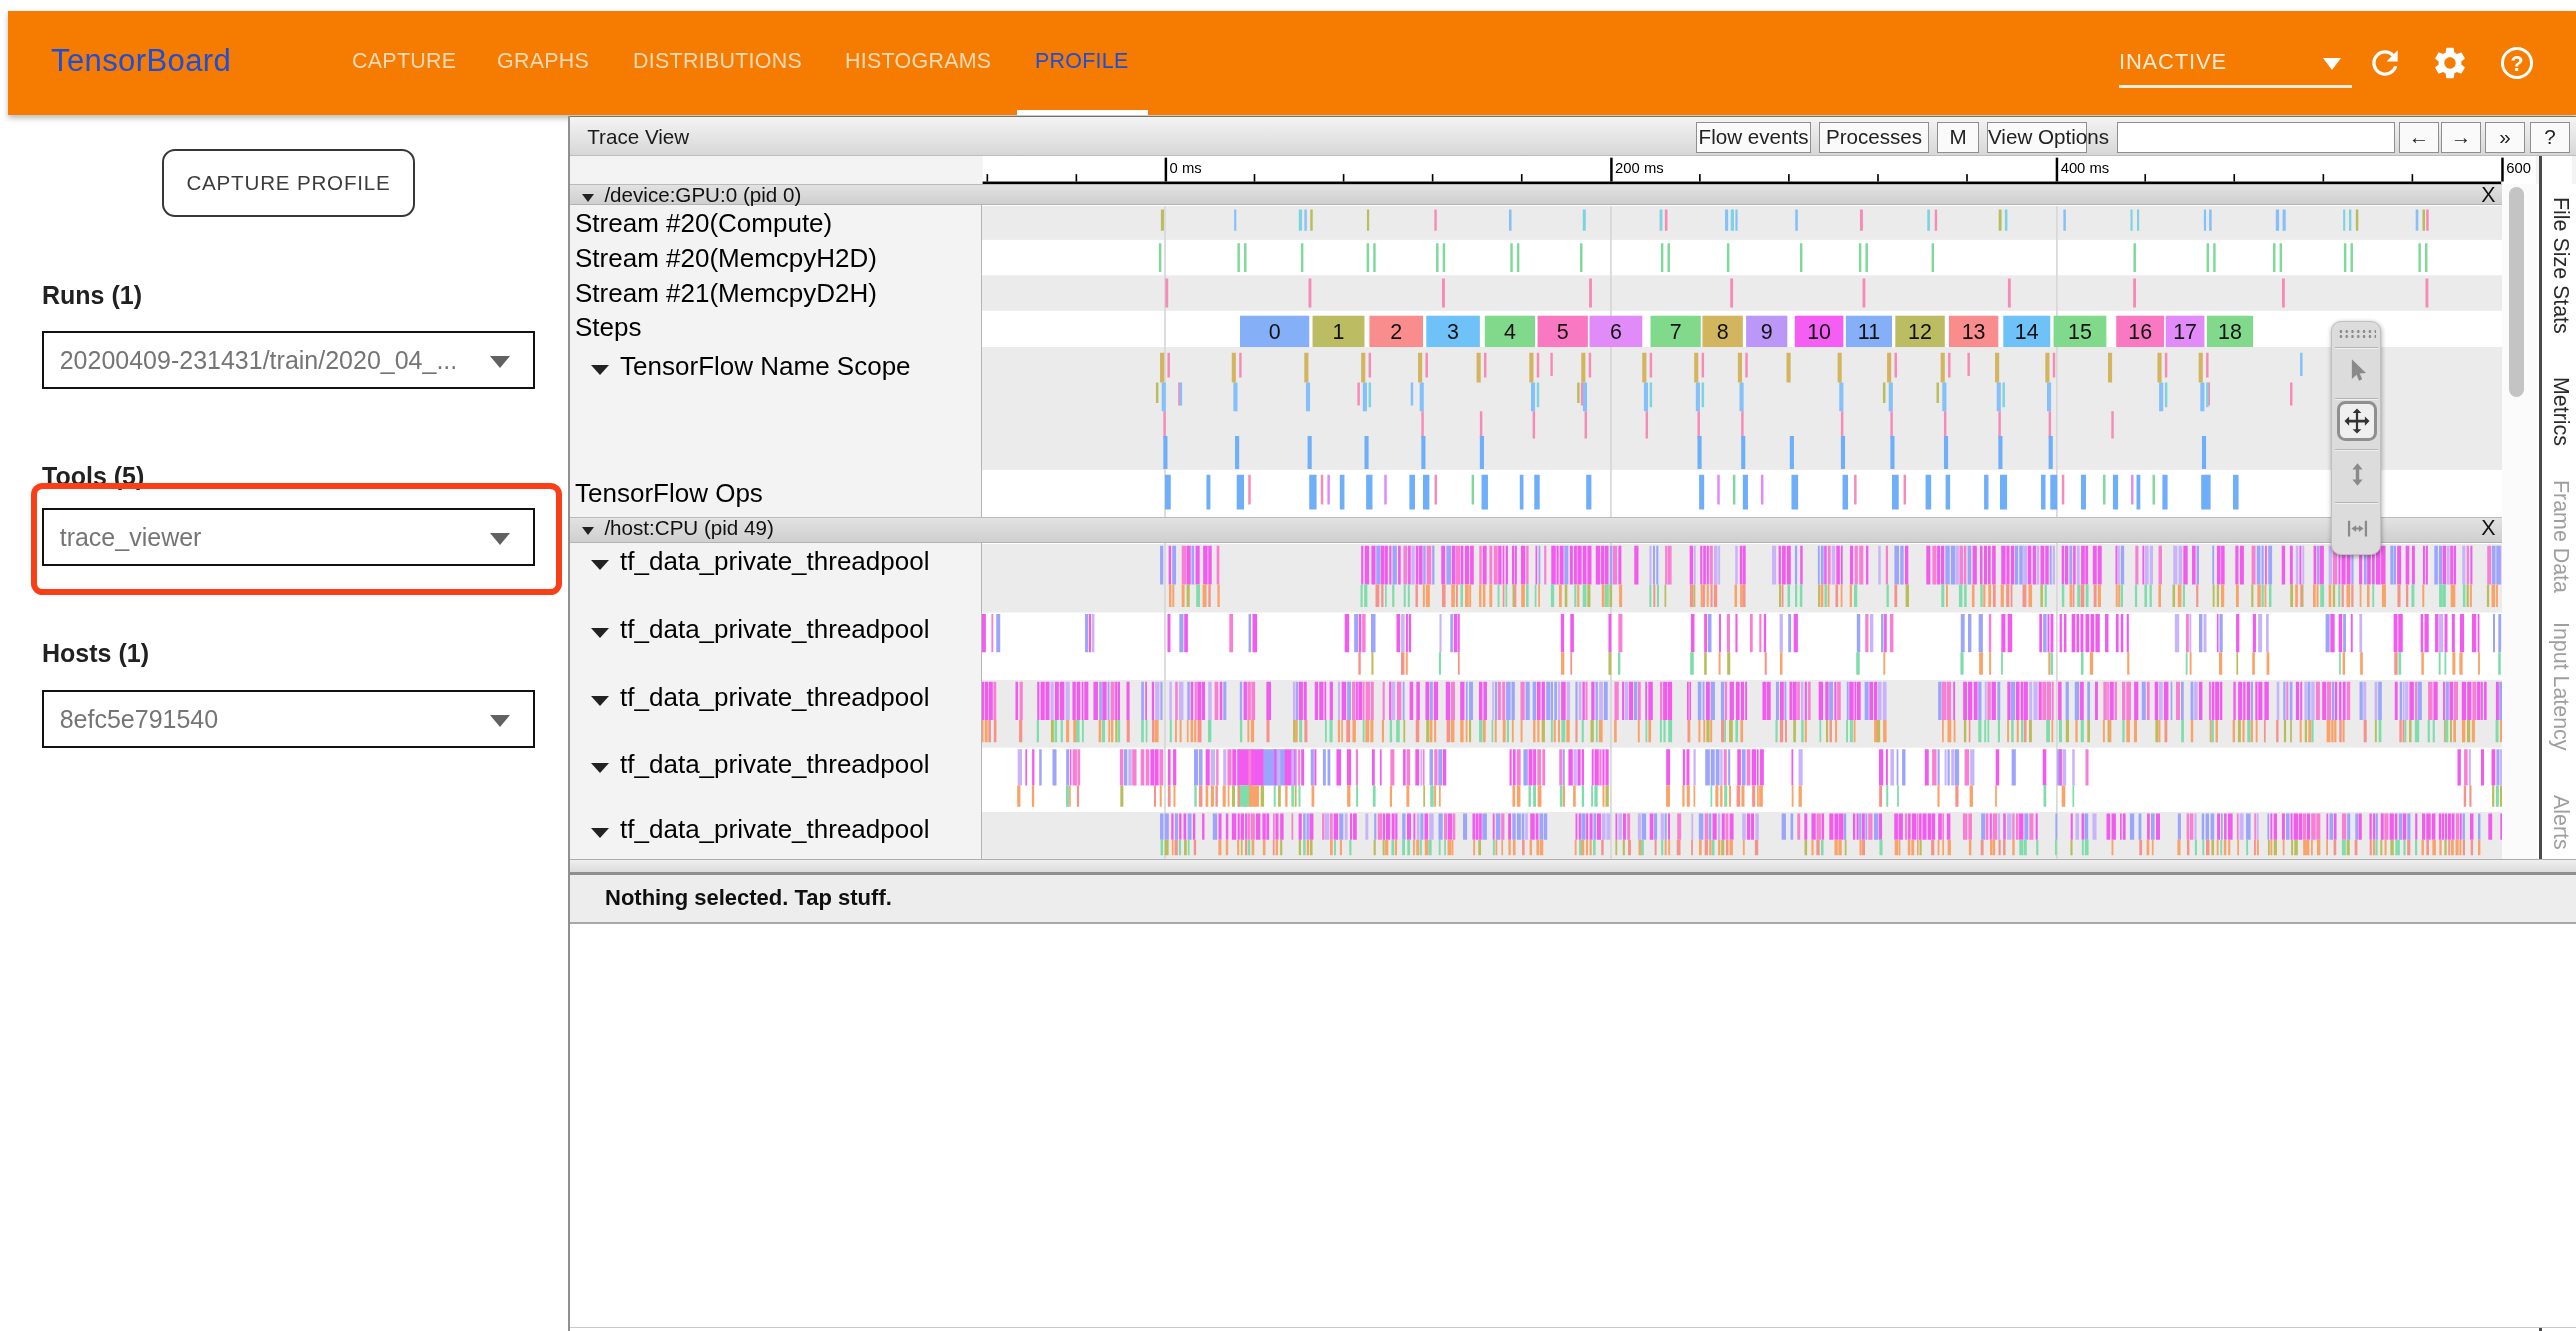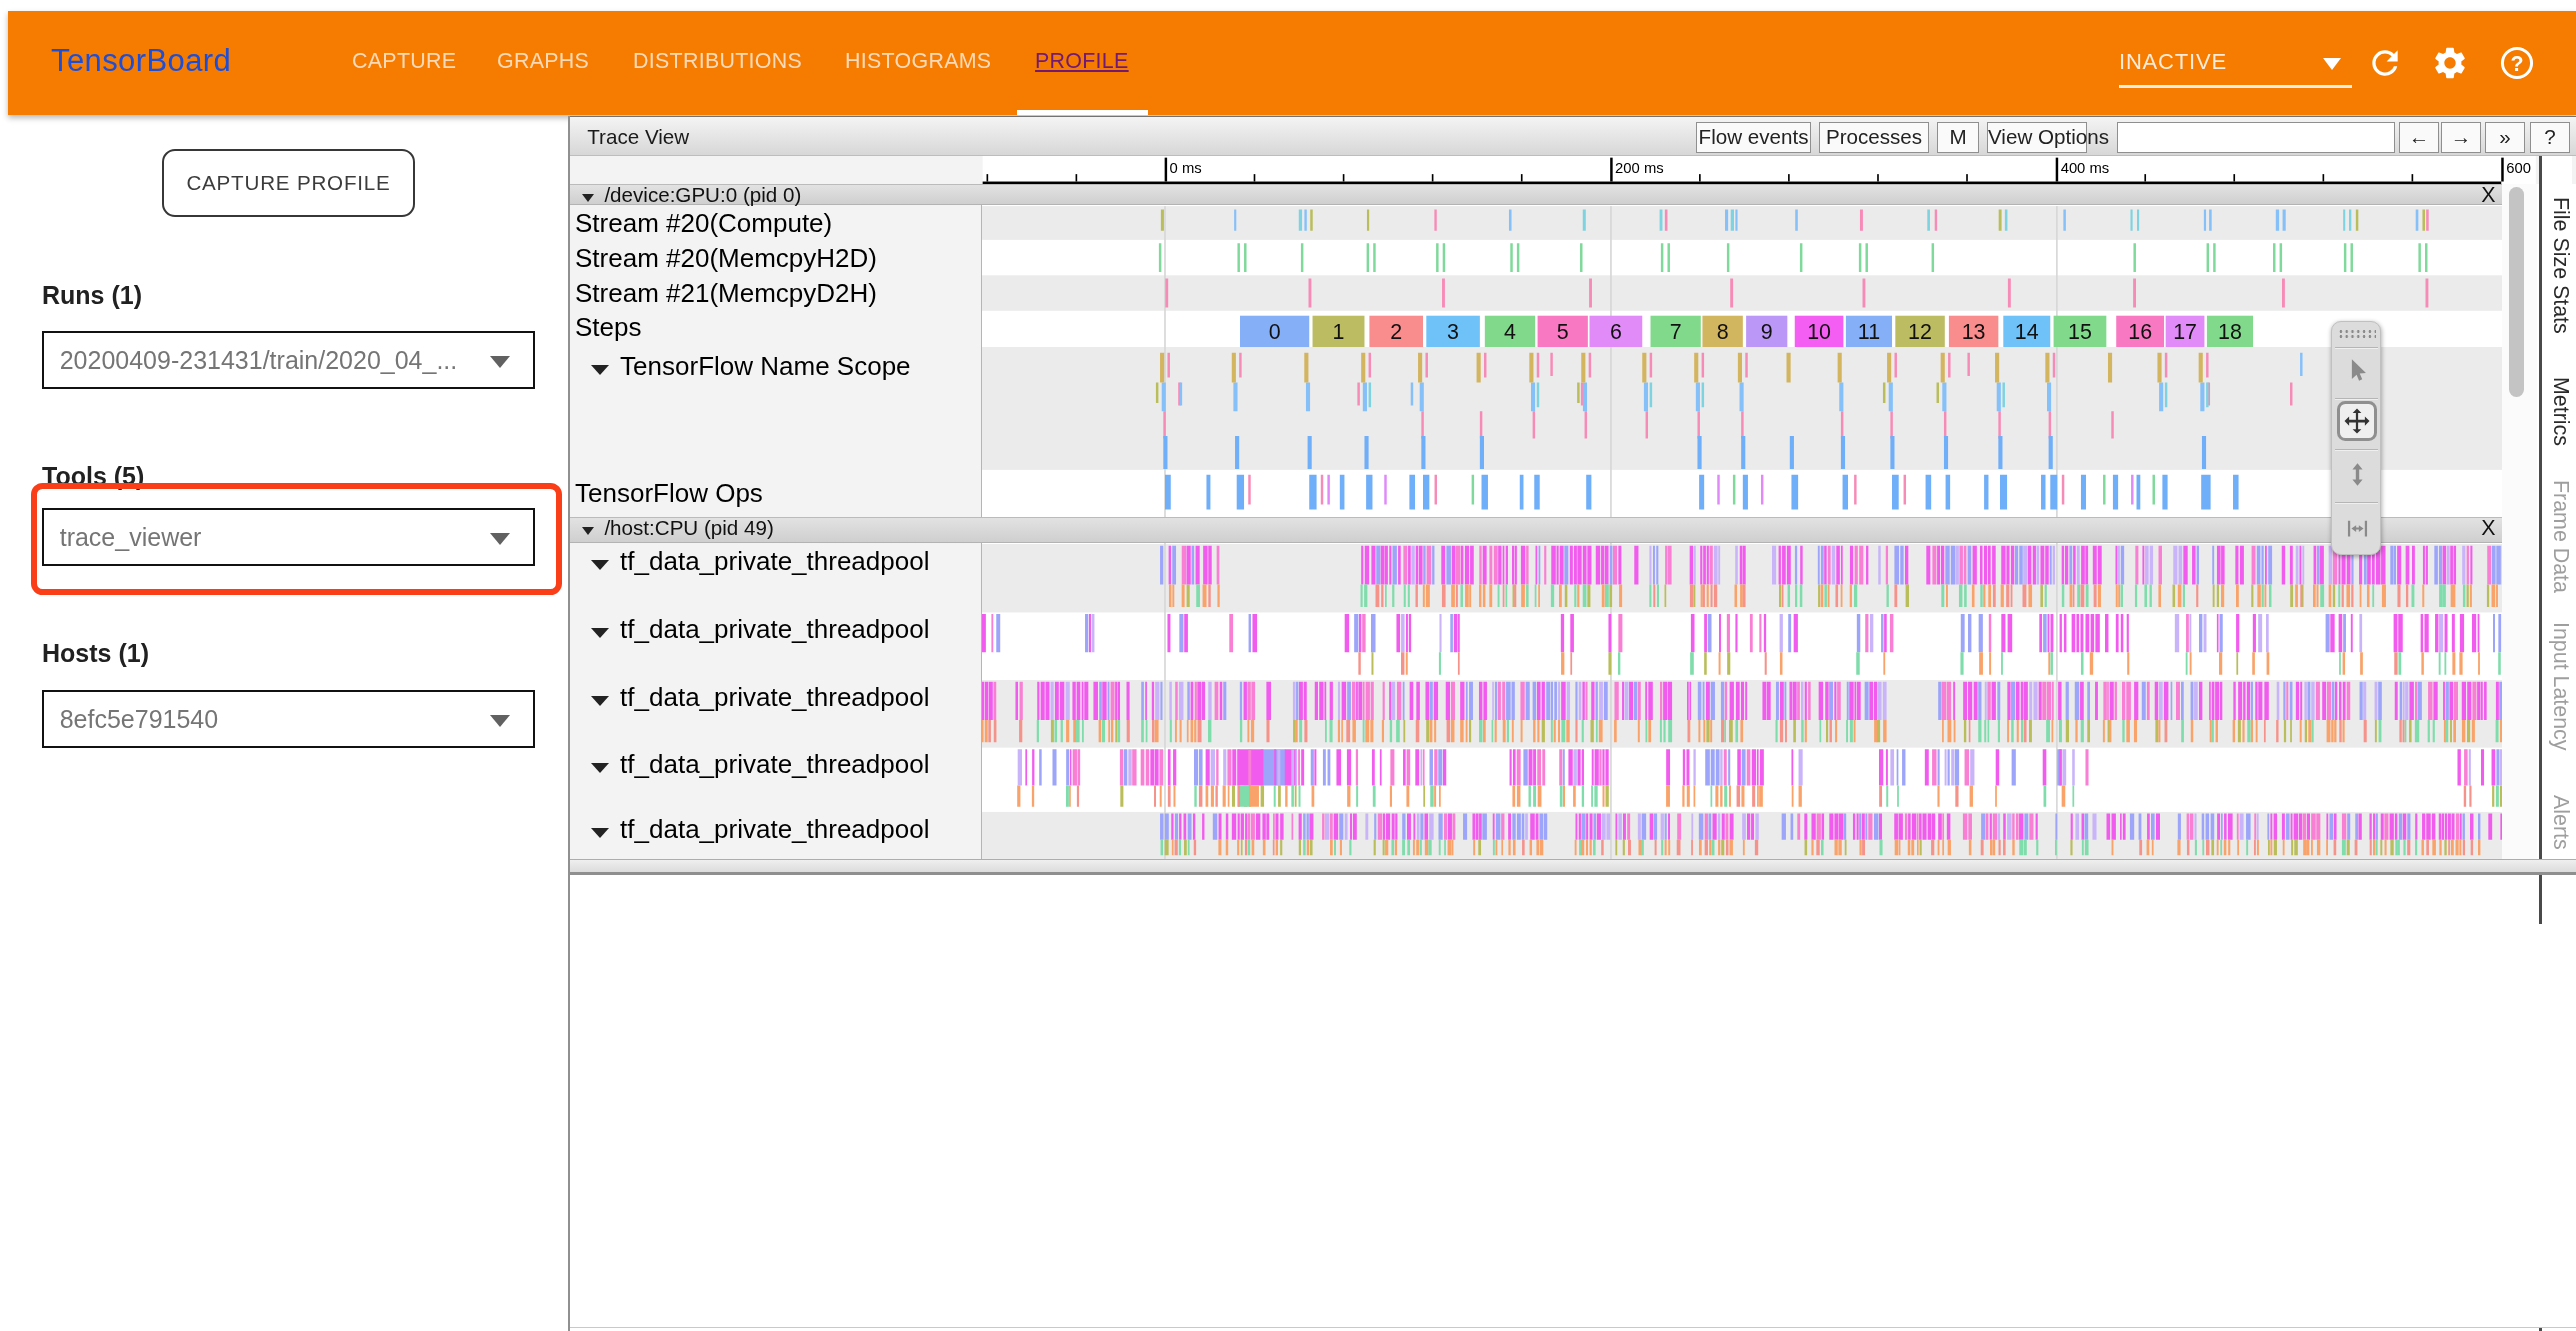--- a/index.html
+++ b/index.html
@@ -1,21 +1,21 @@
 <!DOCTYPE html>
 <html style="font-size:13px"><head><meta charset="utf-8"><style>
 * { margin:0; padding:0; box-sizing:border-box; }
 html,body { width:2576px; height:1332px; background:#fff; font-family:"Liberation Sans", sans-serif; overflow:hidden; }
 
 
 #topbar { position:absolute; left:8.2px; top:10.7px; right:0; height:104px; background:#f57c00;
   box-shadow:0 2.5px 5.8px rgba(0,0,0,.28); }
 #tblogo { position:absolute; left:51px; top:43px; font-size:31px; font-weight:500; color:#1d4ed8; letter-spacing:0.4px;}
 .nav { position:absolute; top:49px; font-size:21.4px; letter-spacing:0.3px; color:rgba(255,255,255,.72); font-weight:500;}
-.nav.on { color:#701a75;text-decoration:underline; }
+.nav.on { color:#1d4ed8; }
 #profunder { position:absolute; left:1017px; top:110px; width:131px; height:5px; background:#fff; }
 #inactive { position:absolute; left:2119px; top:49px; font-size:22px; color:rgba(255,255,255,.85); letter-spacing:0.8px; font-weight:500;}
 #inactline { position:absolute; left:2119px; top:85px; width:233px; height:2.5px; background:rgba(255,255,255,.85); }
 #inactarr { position:absolute; left:2323px; top:58px; width:0; height:0; border-left:9px solid transparent; border-right:9px solid transparent; border-top:12.4px solid #fff; }
 .hico { position:absolute; top:44px; }
 
 
 #capture { position:absolute; left:162px; top:149px; width:253px; height:68px; border:2.5px solid #373737; border-radius:13px;
   color:#3c3c3c; font-size:20.6px; letter-spacing:0.8px; text-align:center; line-height:63px; font-weight:500; white-space:nowrap;}
 .shead { position:absolute; left:42px; font-size:25px; font-weight:700; color:#212121; }
@@ -229,20 +229,23 @@
       </div>
     </div>
     <div id="sidebar">
       <div class="vtab" style="top:41px;color:#2a2a2a">File Size Stats</div>
       <div class="vtab" style="top:221px;color:#2a2a2a">Metrics</div>
       <div class="vtab" style="top:324px;color:#9e9e9e">Frame Data</div>
       <div class="vtab" style="top:466px;color:#9e9e9e">Input Latency</div>
       <div class="vtab" style="top:639px;color:#9e9e9e">Alerts</div>
     </div>
     <div id="splitter"></div>
+    <div id="dhead">
+      <span class="t">Nothing selected. Tap stuff.</span>
+    </div>
     <div id="dbody"></div>
     <div id="palette">
 <div class="dots"></div>
 <div class="sep" style="top:25px"></div>
 <div class="cell" style="top:28px"><svg viewBox="0 0 24 24" width="27" height="27">
           <path fill="#8a8a8a" d="M7 2v17.5l4.2-3.7 2.2 5.2 2.8-1.2-2.2-5.1 5.5-.4z"></path>
         </svg></div>
 <div class="sep" style="top:76px"></div>
 <div class="cell" style="top:79px;padding-top:0">
         <div class="sel2" style="top:0"></div>

